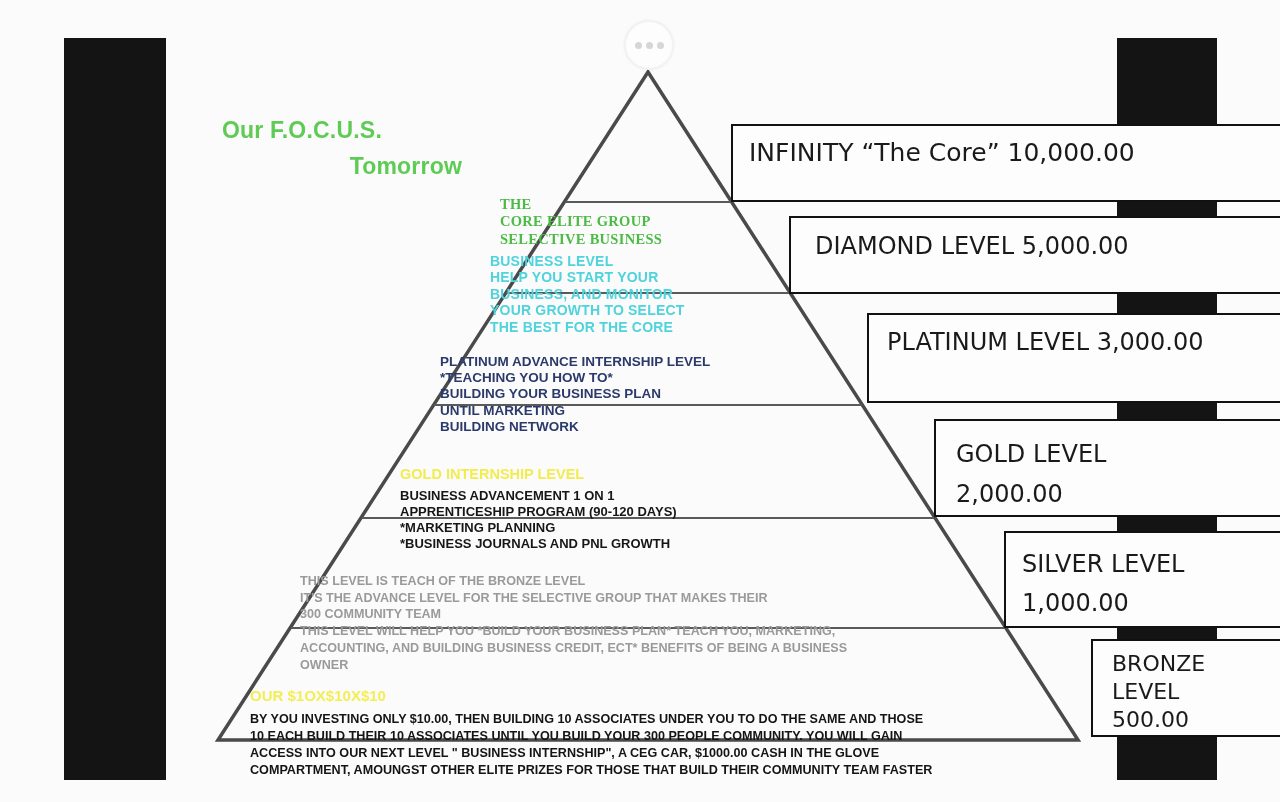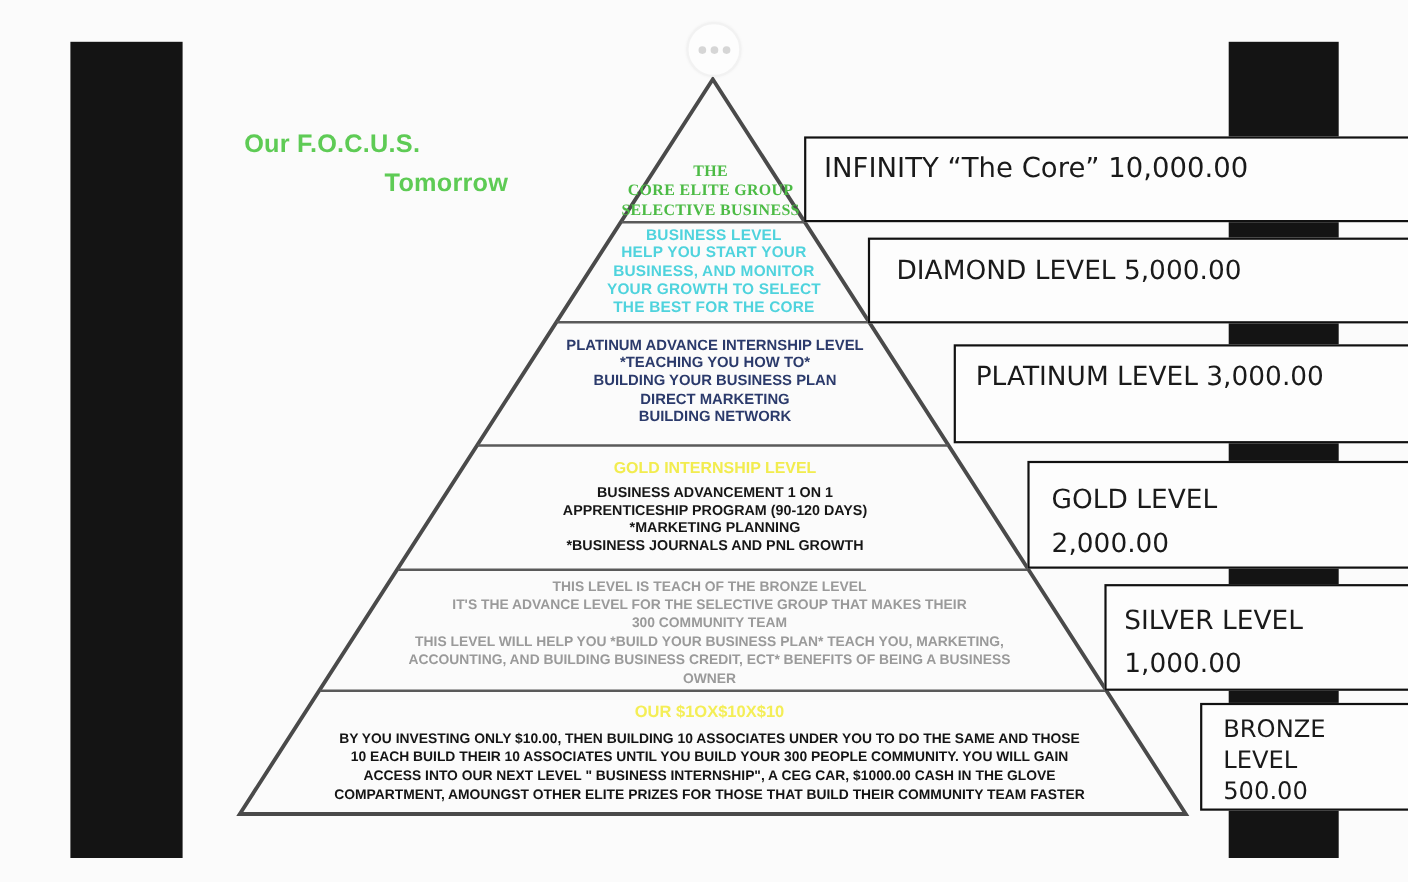--- a/index.html
+++ b/index.html
@@ -66,22 +66,23 @@
   #pyramid-svg {
     position: absolute;
     left: 0; top: 0;
     width: 1280px; height: 802px;
     pointer-events: none;
   }
 
   
   .tier-text {
     position: absolute;
-    text-align: center;
+    text-align: left;
     line-height: 1.18;
+    margin-top: 48px;
   }
   .tier-title { display: block; font-weight: bold; }
   .tier-body  { display: block; font-weight: bold; }
 
   
   #tier-infinity {
     left: 500px; top: 148px; width: 292px;
     font-family: "Liberation Serif", serif;
     font-size: 14.5px; font-weight: bold;
     color: #4cbb45;
@@ -229,21 +230,21 @@
     <span class="tier-body">HELP YOU START YOUR</span>
     <span class="tier-body">BUSINESS, AND MONITOR</span>
     <span class="tier-body">YOUR GROWTH TO SELECT</span>
     <span class="tier-body">THE BEST FOR THE CORE</span>
   </div>
 
   <div class="tier-text" id="tier-platinum">
     <span class="tier-body">PLATINUM  ADVANCE INTERNSHIP LEVEL</span>
     <span class="tier-body">*TEACHING YOU HOW TO*</span>
     <span class="tier-body">BUILDING YOUR BUSINESS PLAN</span>
-    <span class="tier-body">DIRECT MARKETING</span>
+    <span class="tier-body">UNTIL MARKETING</span>
     <span class="tier-body">BUILDING NETWORK</span>
   </div>
 
   <div class="tier-text" id="tier-gold">
     <span class="tier-title">GOLD INTERNSHIP LEVEL</span>
     <span class="tier-body">BUSINESS ADVANCEMENT 1 ON 1</span>
     <span class="tier-body">APPRENTICESHIP PROGRAM (90-120 DAYS)</span>
     <span class="tier-body">*MARKETING PLANNING</span>
     <span class="tier-body">*BUSINESS JOURNALS AND PNL GROWTH</span>
   </div>

